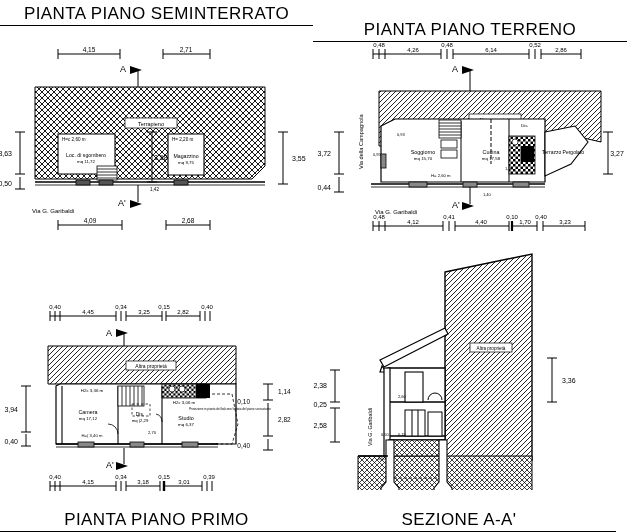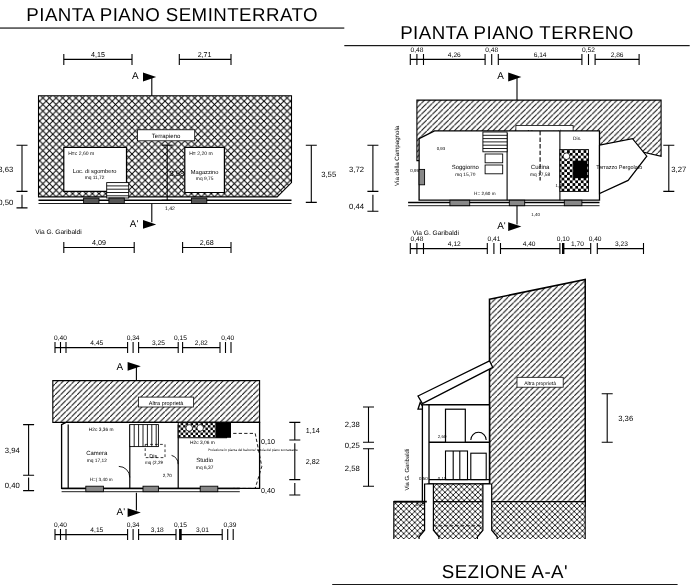--- a/index.html
+++ b/index.html
@@ -474,20 +474,21 @@
     </g>
     <text x="55" y="205" font-size="6" text-anchor="middle">0,40</text>
     <text x="88" y="210" font-size="6" text-anchor="middle">4,15</text>
     <text x="121" y="205" font-size="6" text-anchor="middle">0,34</text>
     <text x="143" y="210" font-size="6" text-anchor="middle">3,18</text>
     <text x="164" y="205" font-size="6" text-anchor="middle">0,15</text>
     <text x="184" y="210" font-size="6" text-anchor="middle">3,01</text>
     <text x="209" y="205" font-size="6" text-anchor="middle">0,39</text>
   </svg>
 
+  <div class="title" style="left:0;top:244px;width:313px;">PIANTA PIANO PRIMO</div>
 </div>
 
 <div class="panel" style="left:302px;top:266px;width:314px;height:266px;">
 
   <svg width="314" height="240" viewBox="0 0 314 240" style="position:absolute;left:0;top:-16px;">
     <defs>
       <pattern id="dh4" width="5" height="5" patternUnits="userSpaceOnUse">
         <rect width="5" height="5" fill="#fff"></rect>
         <path d="M0,5 l5,-5" stroke="#000" stroke-width=".85"></path>
       </pattern>

